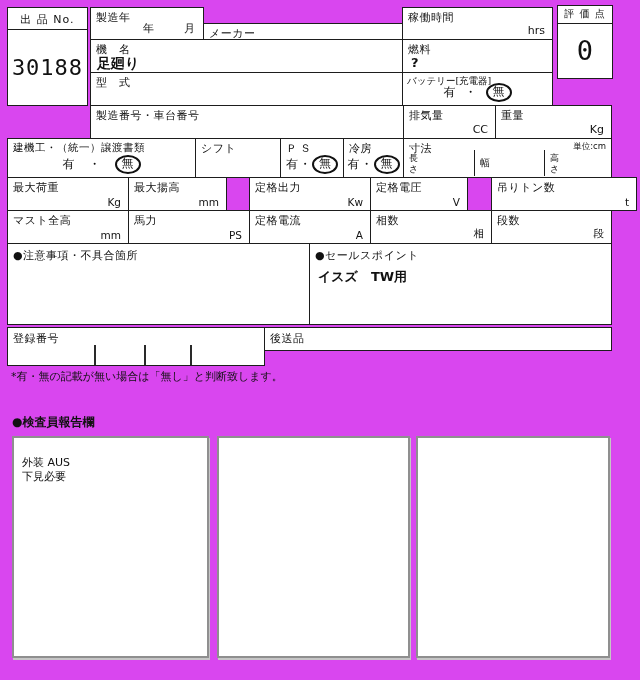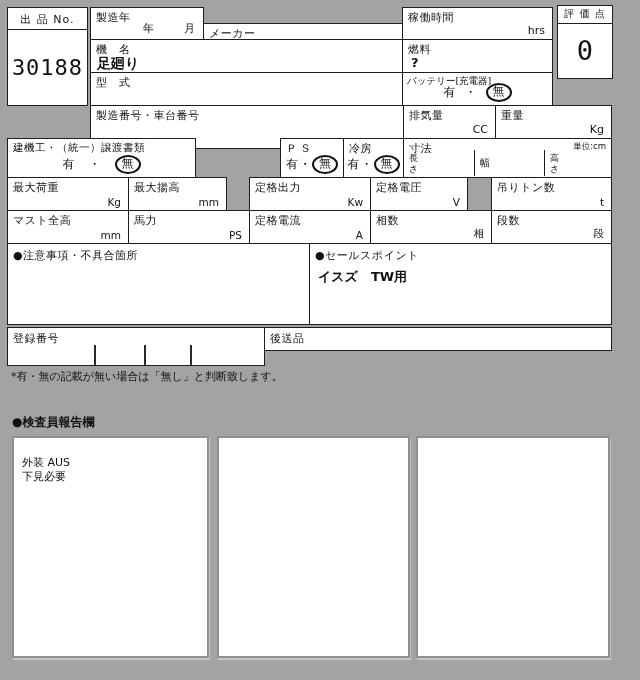--- a/index.html
+++ b/index.html
@@ -1,16 +1,16 @@
 <!DOCTYPE html>
 <html><head>
 <meta charset="utf-8">
 <style>
   html,body{margin:0;padding:0;background:#fff;}
-  .page{position:relative;width:640px;height:680px;background:#a3a3a3;
+  .page{position:relative;width:640px;height:680px;background:#d946ef;
         font-family:"DejaVu Sans","Liberation Sans",sans-serif;color:#111;}
   .cell{position:absolute;border:1px solid #1d1d1d;box-sizing:border-box;background:#fff;}
   .lbl{position:absolute;top:2px;left:5px;font-size:11px;letter-spacing:.5px;white-space:nowrap;}
   .lbl-sm{position:absolute;top:2px;left:4px;font-size:9.5px;white-space:nowrap;}
   .unit{position:absolute;bottom:2px;right:7px;font-size:11px;white-space:nowrap;}
   .hw{position:absolute;font-weight:600;white-space:nowrap;}
   .yn{position:absolute;left:0;right:0;bottom:3px;display:flex;justify-content:center;
       align-items:center;font-size:12px;}
   .circle{display:inline-block;border:2px solid #111;border-radius:50%;
           padding:0 5px 1px 5px;line-height:1.15;}
@@ -93,20 +93,23 @@
   </div>
 
   <div class="cell" style="left:7px;top:138px;width:189px;height:40px;">
     <span class="lbl" style="font-size:10.5px;">建機工・（統一）譲渡書類</span>
     <span class="yn" style="gap:14px;">
       <span>有</span>
       <span>・</span>
       <span class="circle">無</span>
     </span>
   </div>
+  <div class="cell" style="left:195px;top:138px;width:86px;height:40px;">
+    <span class="lbl">シフト</span>
+  </div>
   <div class="cell" style="left:280px;top:138px;width:64px;height:40px;">
     <span class="lbl" style="letter-spacing:3px;">ＰＳ</span>
     <span class="yn" style="gap:1px;">
       <span>有</span>
       <span>・</span>
       <span class="circle">無</span>
     </span>
   </div>
   <div class="cell" style="left:343px;top:138px;width:61px;height:40px;">
     <span class="lbl">冷房</span>
@@ -135,21 +138,21 @@
     <span class="unit" style="font-size:10.5px;">mm</span>
   </div>
   <div class="cell" style="left:249px;top:177px;width:122px;height:34px;">
     <span class="lbl">定格出力</span>
     <span class="unit" style="font-size:10.5px;">Kw</span>
   </div>
   <div class="cell" style="left:370px;top:177px;width:98px;height:34px;">
     <span class="lbl">定格電圧</span>
     <span class="unit" style="font-size:10.5px;">V</span>
   </div>
-  <div class="cell" style="left:491px;top:177px;width:121px;height:34px;">
+  <div class="cell" style="left:491px;top:177px;width:146px;height:34px;">
     <span class="lbl">吊りトン数</span>
     <span class="unit" style="font-size:10.5px;">t</span>
   </div>
 
   <div class="cell" style="left:7px;top:210px;width:122px;height:34px;">
     <span class="lbl">マスト全高</span>
     <span class="unit" style="font-size:10.5px;">mm</span>
   </div>
   <div class="cell" style="left:128px;top:210px;width:122px;height:34px;">
     <span class="lbl">馬力</span>

